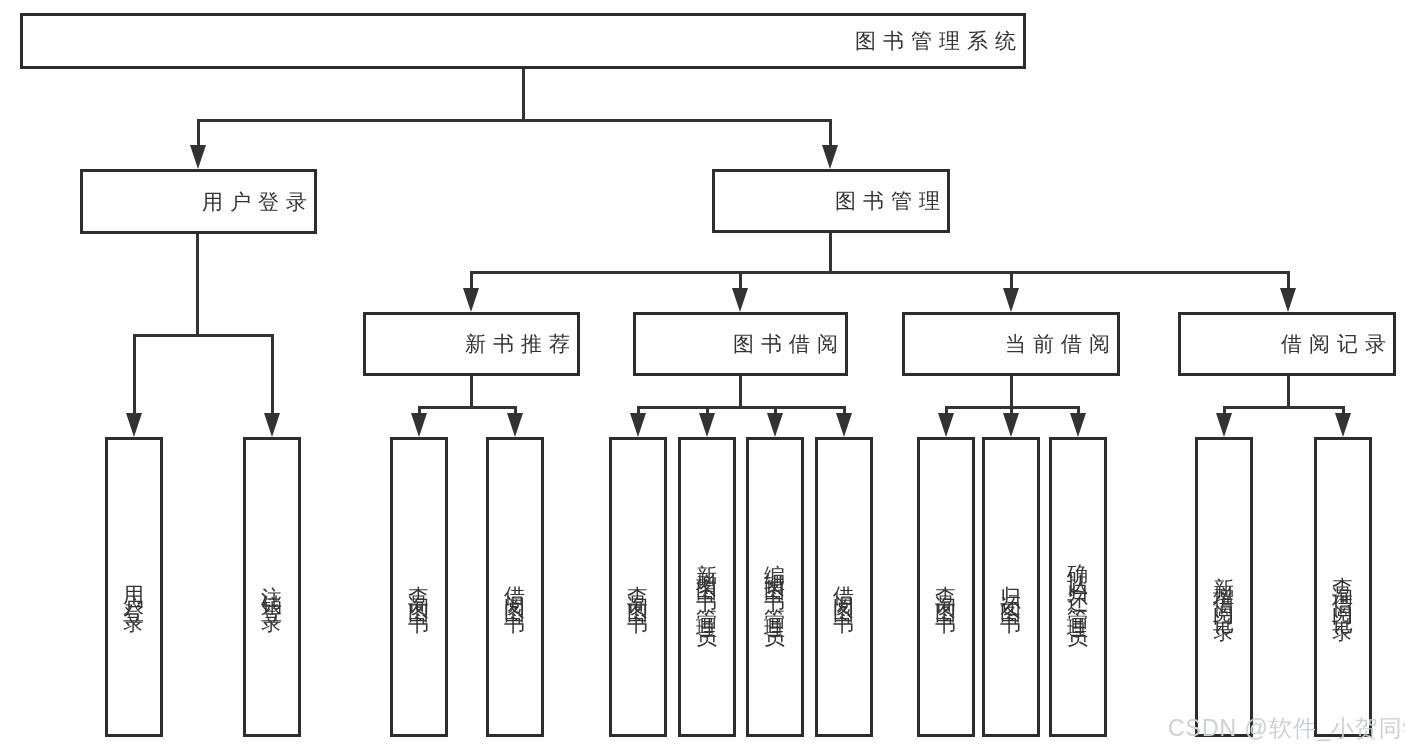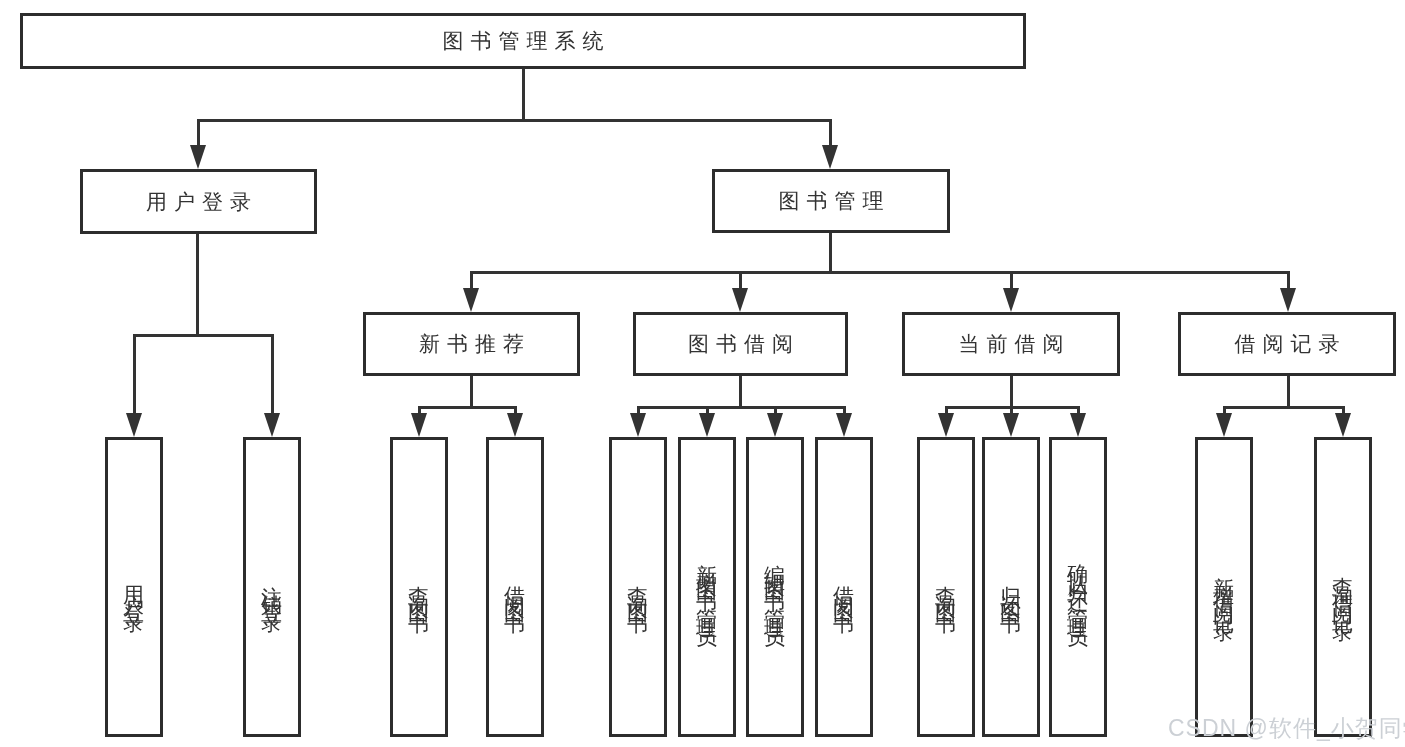--- a/index.html
+++ b/index.html
@@ -11,21 +11,21 @@
     font-family: "Liberation Sans", sans-serif;
     overflow: hidden;
   }
   .node {
     position: absolute;
     box-sizing: border-box;
     border: 3px solid #2d2d2d;
     background: #ffffff;
     display: flex;
     align-items: center;
-    justify-content: center;
+    justify-content: flex-end;
     color: #333333;
     font-size: 21px;
     letter-spacing: 7px;
     text-indent: 7px;
     white-space: nowrap;
   }
   .leaf {
     position: absolute;
     box-sizing: border-box;
     border: 3px solid #2d2d2d;

